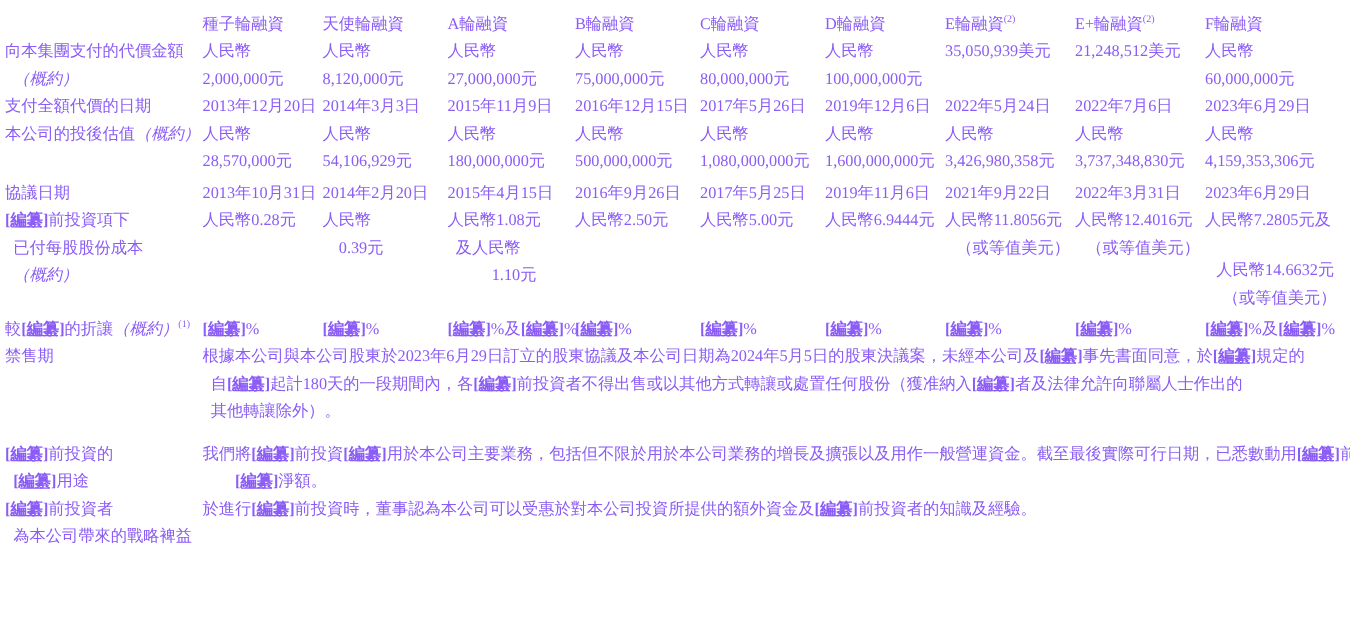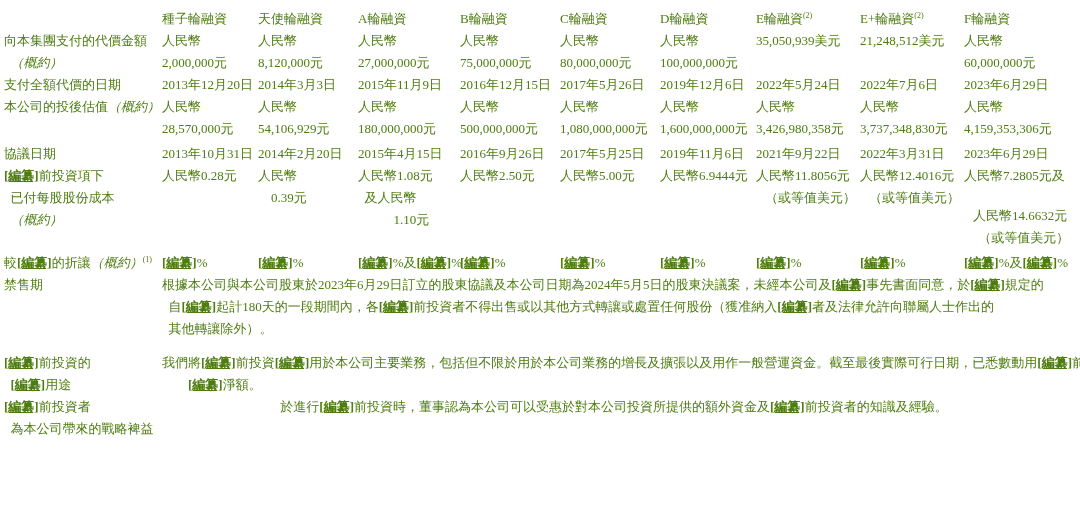--- a/index.html
+++ b/index.html
@@ -1,20 +1,20 @@
 <!DOCTYPE html>
 <html><head>
 <meta charset="utf-8">
 <style>
   html,body { margin:0; padding:0; background:#ffffff; }
   .doc {
     width:1080px; height:507px; box-sizing:border-box;
     padding:8px 0 0 4px; overflow:hidden;
     font-family:"Liberation Serif","DejaVu Serif",serif;
-    color:#4d7c0f;
+    color:#8b5cf6;
   }
   table.pre { border-collapse:collapse; table-layout:fixed; width:1064px; }
   table.pre th, table.pre td {
     vertical-align:top; text-align:left; font-weight:normal;
     font-size:13px; line-height:22px; padding:0 2px 0 0;
   }
   thead th { font-weight:bold; padding-bottom:18px; white-space:nowrap; }
   .line { white-space:nowrap; }
   .a-r { text-align:left; }
   strong.redact { font-weight:bold;text-decoration:underline; }
@@ -293,18 +293,18 @@
             <div class="line" style="white-space: nowrap;">我們將<strong class="redact">[編纂]</strong>前投資<strong class="redact">[編纂]</strong>用於本公司主要業務，包括但不限於用於本公司業務的增長及擴張以及用作一般營運資金。截至最後實際可行日期，已悉數動用<strong class="redact">[編纂]</strong>前投資</div>
             <div class="line" style="padding-left: 2em; white-space: nowrap;"><strong class="redact">[編纂]</strong>淨額。</div>
           </td>
         </tr>
         <tr>
           <td class="lbl">
             <div class="line"><strong class="redact">[編纂]</strong>前投資者</div>
             <div class="line" style="padding-left: 0.5em;">為本公司帶來的戰略裨益</div>
           </td>
           <td colspan="9">
-            <div class="line" style="white-space: nowrap; text-align: center;">於進行<strong class="redact">[編纂]</strong>前投資時，董事認為本公司可以受惠於對本公司投資所提供的額外資金及<strong class="redact">[編纂]</strong>前投資者的知識及經驗。</div>
+            <div class="line" style="white-space: nowrap;">於進行<strong class="redact">[編纂]</strong>前投資時，董事認為本公司可以受惠於對本公司投資所提供的額外資金及<strong class="redact">[編纂]</strong>前投資者的知識及經驗。</div>
           </td>
         </tr>
       </tbody>
   </table>
 </div>
 
 </body></html>

